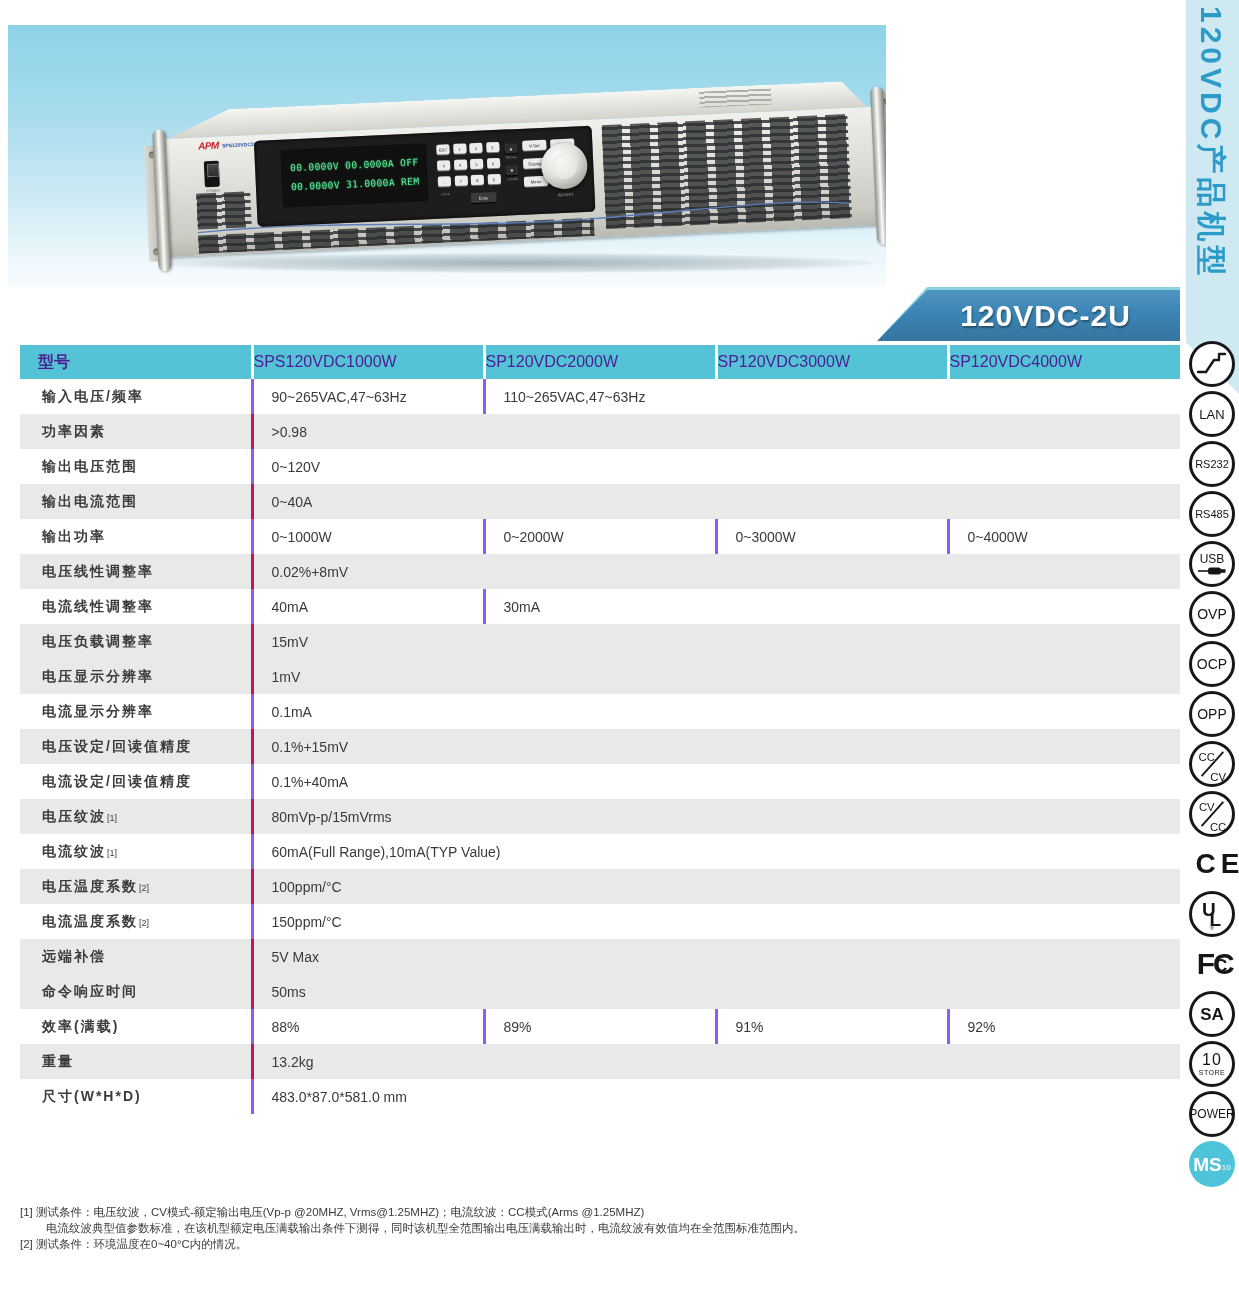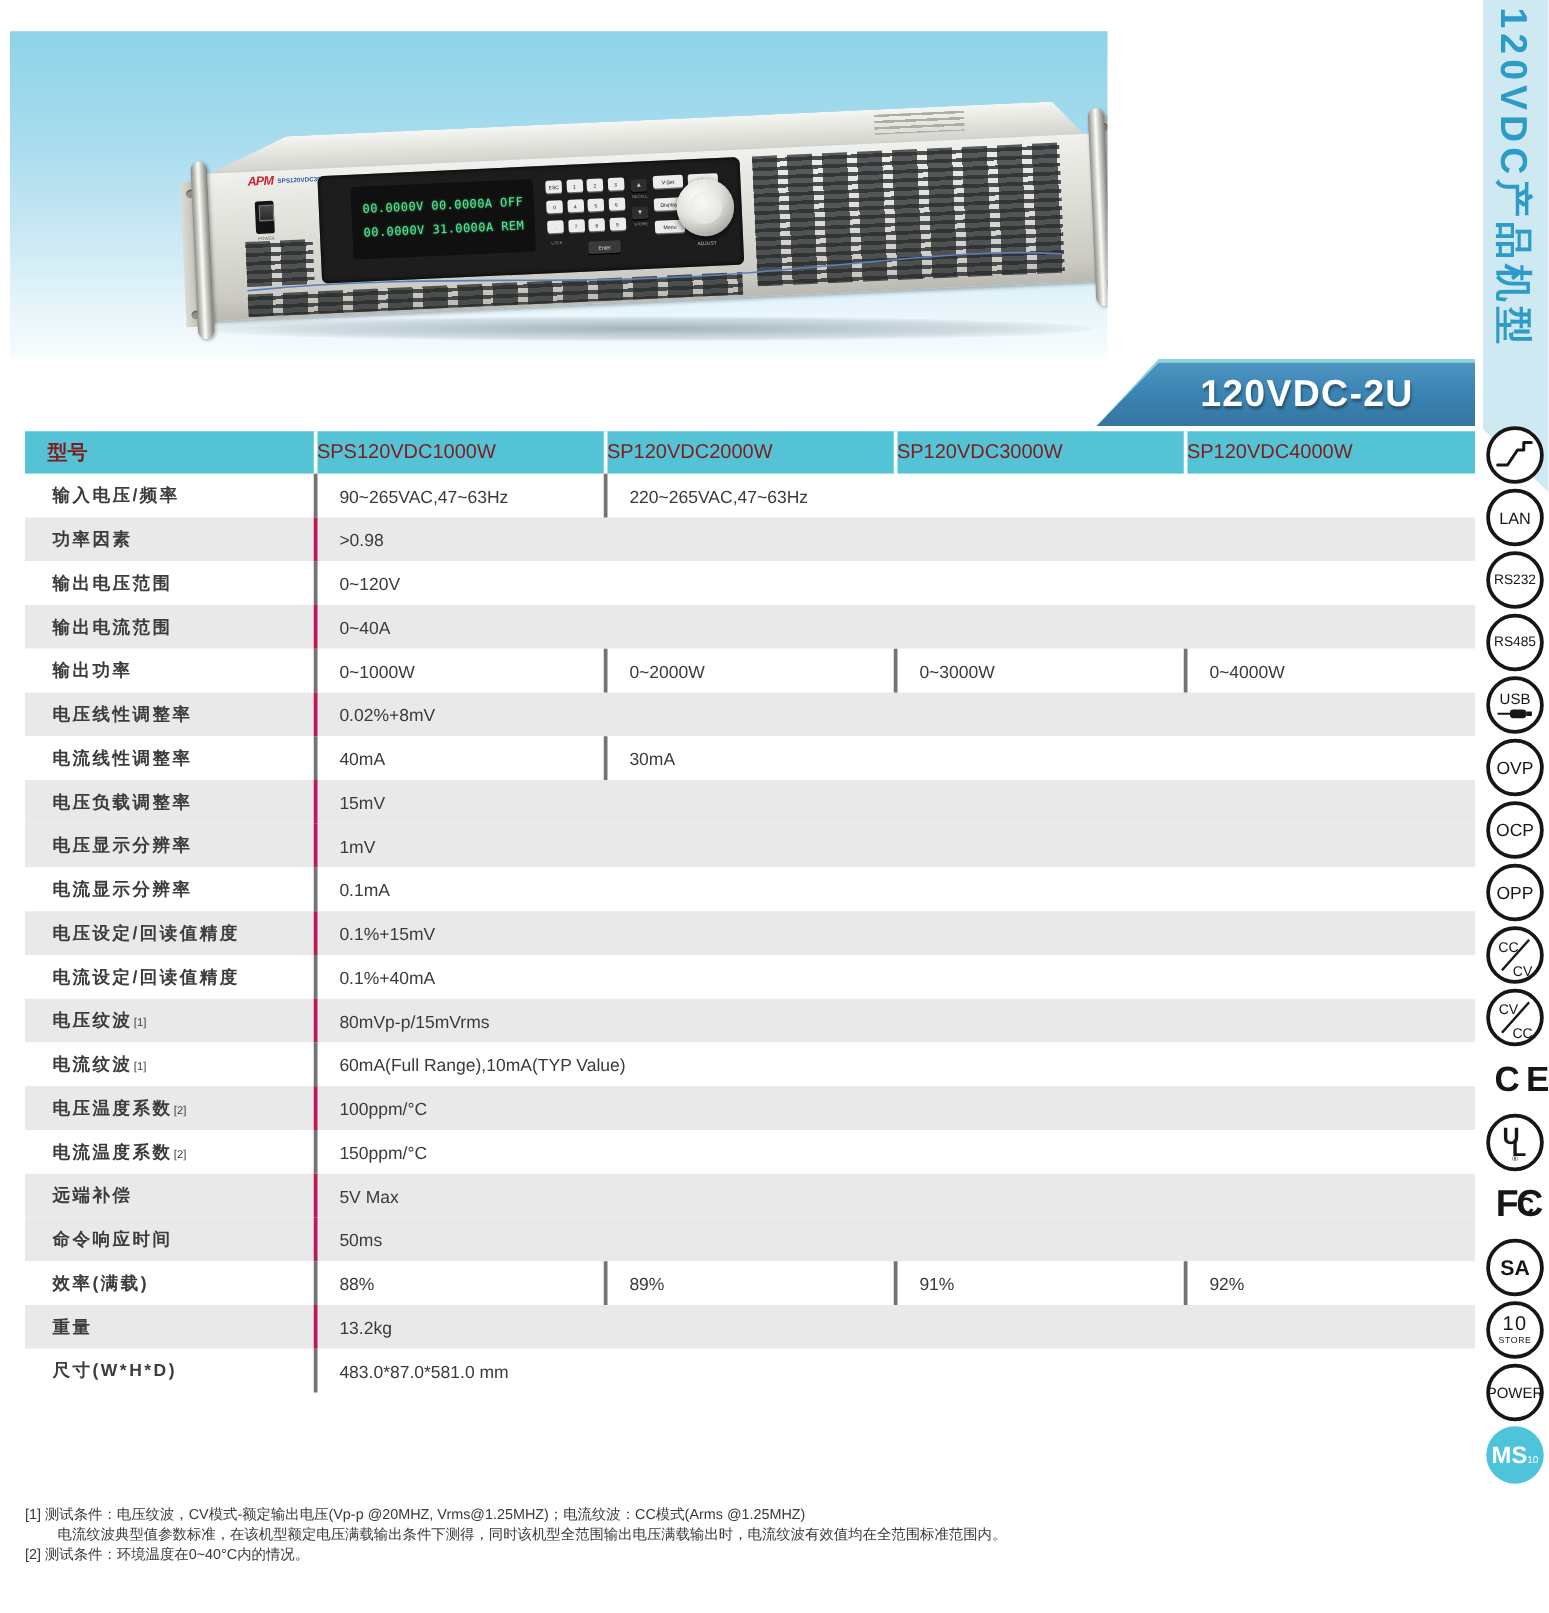--- a/index.html
+++ b/index.html
@@ -111,28 +111,28 @@
   .icon.ul .reg { position:absolute; bottom:3px; left:50%; transform:translateX(-50%); font-size:6px; }
   .icon.stack .top { font-size:16px; letter-spacing:1px; }
   .icon.stack .bottom { font-size:7px; letter-spacing:.5px; margin-top:1px; }
   .icon.filled { border:none; background:#4ec4da; color:#fff; flex-direction:row; align-items:center; }
   .icon.filled .lbl { font-size:19px; font-weight:bold; }
   .icon.filled .sub { font-size:8px; margin-top:8px; }
   .icon.usb svg { margin-top:1px; }
   
   .spec-table { position:absolute; left:20px; top:345px; width:1160px;
     border-collapse:collapse; table-layout:fixed; }
-  .spec-table th { height:34px; background:#53c3d5; color:#7f1d1d; font-size:16px; font-weight:bold;
+  .spec-table th { height:34px; background:#53c3d5; color:#4c1d95; font-size:16px; font-weight:bold;
     text-align:left; padding-left:18px; border-right:3px solid #fff; }
   .spec-table th.model { font-weight:normal; text-align:left; padding-left:0; }
   .spec-table th:last-child { border-right:none; }
   .spec-table td { height:35px; font-size:14px; padding-left:18px; vertical-align:middle; }
   .spec-table td.lbl { font-weight:bold; color:#3c3c3c; letter-spacing:2px; padding-left:22px; }
   .spec-table td .sup { font-size:9px; letter-spacing:0; font-weight:normal; margin-left:1px; }
-  .spec-table tr.odd  td { background:#ffffff; border-right:3px solid #737373; }
+  .spec-table tr.odd  td { background:#ffffff; border-right:3px solid #8b5cf6; }
   .spec-table tr.even td { background:#e9e9e9; border-right:3px solid #be185d; }
   .spec-table tr td:last-child { border-right:none; }
   
   .footnotes { position:absolute; left:20px; top:1204px; width:1150px;
     font-size:11.5px; color:#3a3a3a; line-height:16px; }
   .footnotes .indent { padding-left:26px; }
 </style>
 </head>
 <body>
 
@@ -294,21 +294,21 @@
       <th class="model">SPS120VDC1000W</th>
       <th class="model">SP120VDC2000W</th>
       <th class="model">SP120VDC3000W</th>
       <th class="model">SP120VDC4000W</th>
     </tr>
   </thead>
   <tbody id="spec-tbody">
       <tr class="odd">
         <td class="lbl"><span>输入电压/频率</span></td>
         <td colspan="1">90~265VAC,47~63Hz</td>
-        <td colspan="3">220~265VAC,47~63Hz</td>
+        <td colspan="3">110~265VAC,47~63Hz</td>
       </tr>
       <tr class="even">
         <td class="lbl"><span>功率因素</span></td>
         <td colspan="4">&gt;0.98</td>
       </tr>
       <tr class="odd">
         <td class="lbl"><span>输出电压范围</span></td>
         <td colspan="4">0~120V</td>
       </tr>
       <tr class="even">

